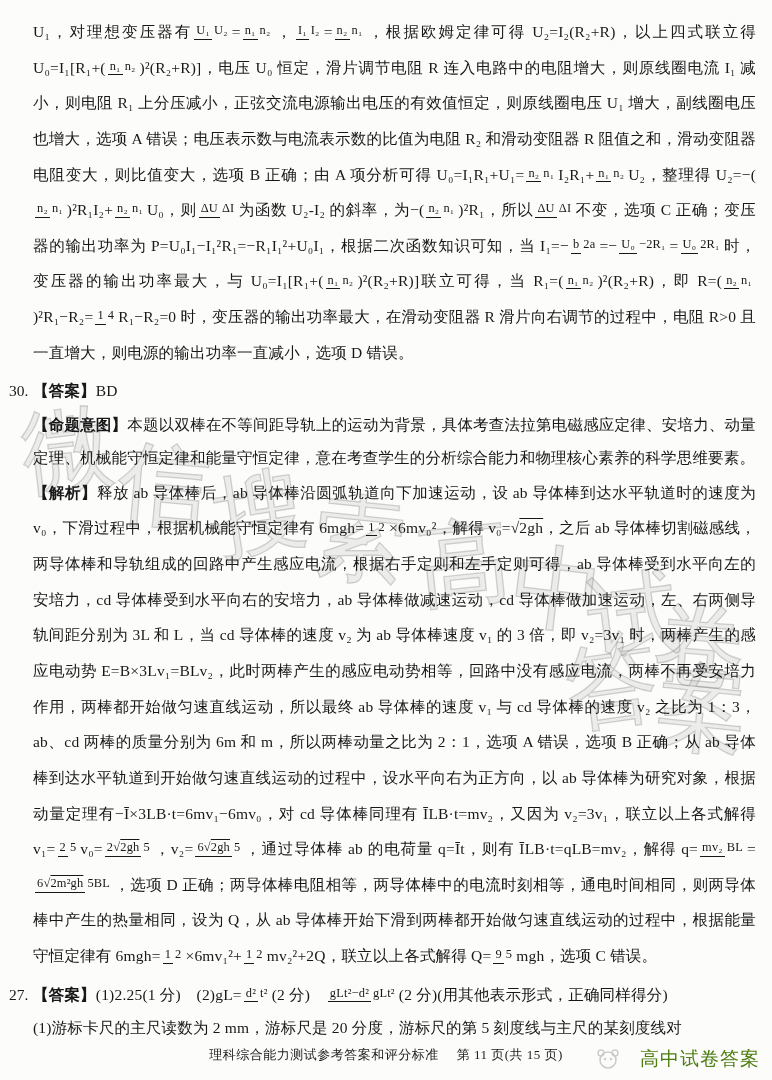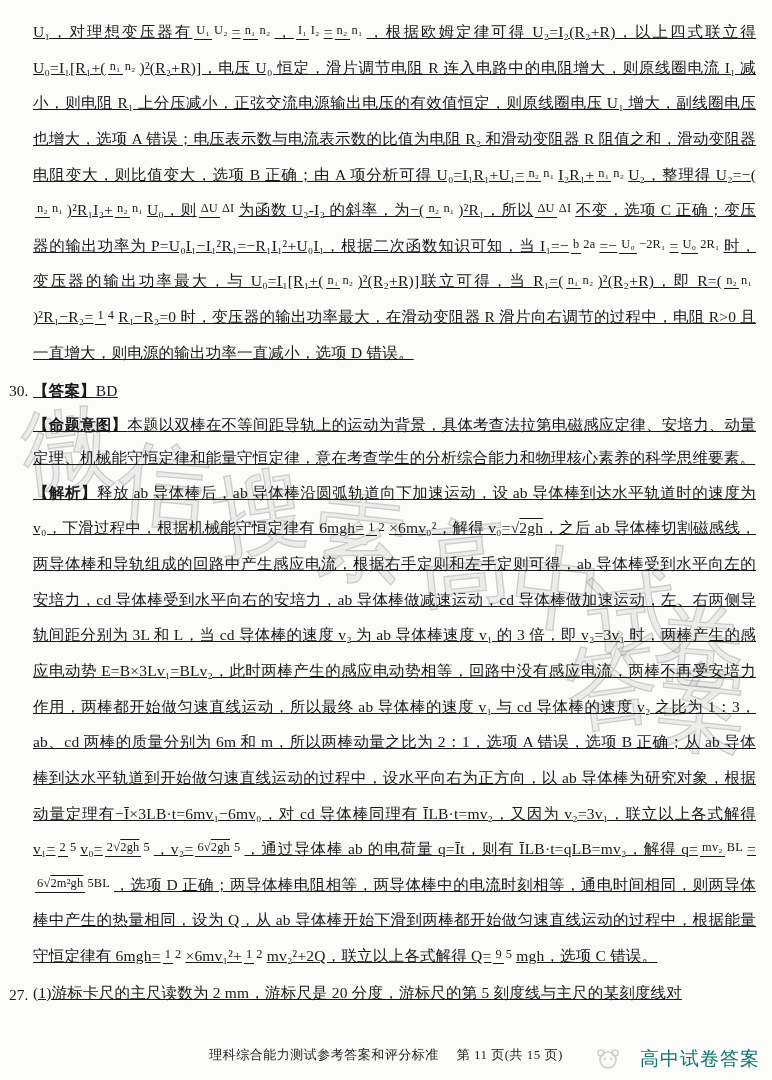--- a/index.html
+++ b/index.html
@@ -1,39 +1,39 @@
 <!DOCTYPE html>
 <html><head>
 <meta charset="utf-8">
 <style>
   html,body{margin:0;padding:0;}
   body{
     width:772px;height:1080px;position:relative;overflow:hidden;
     background:#fcfcfb;color:#181818;
     font-family:"Liberation Serif","DejaVu Serif",serif;
   }
-  .page{position:absolute;inset:0;padding:14px 16px 16px 33px;box-sizing:border-box;text-decoration:underline;}
+  .page{position:absolute;inset:0;padding:14px 16px 16px 33px;box-sizing:border-box;}
   p.blk{margin:0;text-align:justify;font-size:15.5px;line-height:2.3;letter-spacing:.2px;}
   p.plain{line-height:2.12;}
   .item{position:relative;margin-top:3px;}
   .inum{position:absolute;left:-24px;top:0;font-size:15.5px;line-height:2.3;}
   b{font-weight:700;}
   
   .fr{display:inline-flex;flex-direction:row;vertical-align:middle;text-align:center;
       font-size:.8em;line-height:1.25;margin:0 2px;transform:translateY(-2px);}
   .fn{border-bottom:1px solid currentColor;padding:0 2px;}
   .fd{padding:0 2px;}
   .sq{white-space:nowrap;}
   .ov{text-decoration:overline;}
   
   .footer{position:absolute;left:0;right:0;bottom:16px;text-align:center;
           font-size:13px;color:#1d1d1d;letter-spacing:.5px;}
   .footer .gap{display:inline-block;width:18px;}
   .brand{position:absolute;right:12px;bottom:8px;display:flex;align-items:center;gap:20px;
-         color:#0f766e;font-size:19px;letter-spacing:1px;
+         color:#4d7c0f;font-size:19px;letter-spacing:1px;
          font-family:"DejaVu Sans","Liberation Sans",sans-serif;}
   .brand svg{display:block;}
   
   .wmlayer{position:absolute;inset:0;pointer-events:none;}
   .wm{position:absolute;font-size:92px;
       font-family:"DejaVu Sans","Liberation Sans",sans-serif;
       color:rgba(140,140,140,.14);-webkit-text-stroke:1.3px rgba(120,120,120,.32);
       user-select:none;}
   .wm:nth-of-type(1){left:22px;top:388px;transform:rotate(-7deg);}
   .wm:nth-of-type(2){left:118px;top:424px;transform:rotate(5deg);}
@@ -152,20 +152,27 @@
           <span class="fn">1</span>
           <span class="fd">2</span>
         </span>mv₂²+2Q，联立以上各式解得 Q=<span class="fr">
           <span class="fn">9</span>
           <span class="fd">5</span>
         </span>mgh，选项 C 错误。</p>
   </div>
 
   <div class="item">
     <span class="inum">27.</span>
+    <p class="blk"><b>【答案】</b>(1)2.25(1 分)　(2)gL=<span class="fr">
+          <span class="fn">d²</span>
+          <span class="fd">t²</span>
+        </span>(2 分)　<span class="fr">
+          <span class="fn">gLt²−d²</span>
+          <span class="fd">gLt²</span>
+        </span>(2 分)(用其他表示形式，正确同样得分)</p>
     <p class="blk plain">(1)游标卡尺的主尺读数为 2 mm，游标尺是 20 分度，游标尺的第 5 刻度线与主尺的某刻度线对</p>
   </div>
 
 </div>
 
 <div class="footer">
   <span>理科综合能力测试参考答案和评分标准</span><span class="gap"></span><span>第 11 页(共 15 页)</span>
 </div>
 
 <div class="brand">

